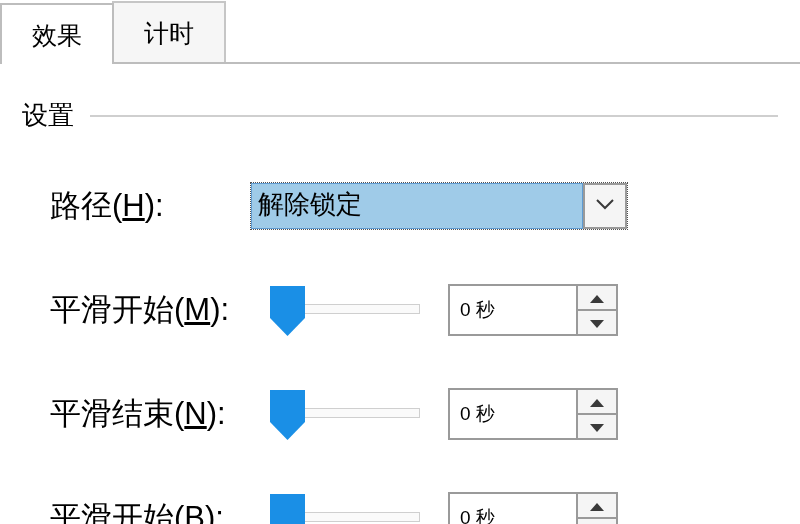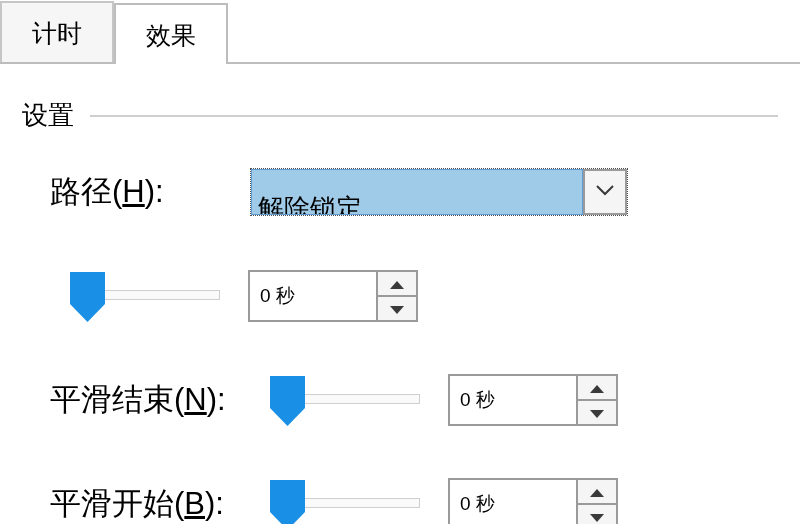--- a/index.html
+++ b/index.html
@@ -52,21 +52,21 @@
     position: absolute;
     left: 0; right: 0; bottom: -2px;
     height: 2px;
     background: #fff;
   }
 
   .group-header {
     display: flex;
     align-items: center;
     margin-top: 14px;
-    margin-bottom: 24px;
+    margin-bottom: 38px;
   }
   .group-header .title {
     font-size: 26px;
     margin-right: 16px;
     white-space: nowrap;
   }
   .group-header .rule {
     flex: 1;
     height: 2px;
     background: #cfcfcf;
@@ -89,21 +89,21 @@
   .combo {
     display: flex;
     width: 378px;
     height: 48px;
     border: 1px dotted #505050;
   }
   .combo-text {
     flex: 1;
     background: #9fcbe8;
     border: 1px solid #5f9bd1;
-    padding: 18px 6px;
+    padding: 0 6px;
     font-size: 26px;
     line-height: 40px;
     overflow: hidden;
     white-space: nowrap;
   }
   .combo-btn {
     width: 44px;
     border: 2px solid #9a9a9a;
     background: #f5f5f5;
     display: flex;
@@ -171,25 +171,25 @@
     cursor: pointer;
   }
   .spin-btn.up { border-bottom: 1px solid #9a9a9a; }
   .spin-btn.down { border-top: 1px solid #9a9a9a; }
   .spin-btn svg { width: 14px; height: 8px; }
 </style>
 </head>
 <body>
 
 <div class="tabbar">
+  <div class="tab active">
+    <span>效果</span>
+  </div>
   <div class="tab inactive">
     <span>计时</span>
-  </div>
-  <div class="tab active">
-    <span>效果</span>
   </div>
 </div>
 
 <div class="tab-panel">
 
   <div class="group-header">
     <span class="title">设置</span>
     <div class="rule"></div>
   </div>
 
@@ -203,20 +203,23 @@
         <span>
           <svg viewBox="0 0 20 14">
               <polyline points="2,3 10,11 18,3" fill="none" stroke="#3a3a3a" stroke-width="2"></polyline>
             </svg>
         </span>
       </div>
     </div>
   </div>
 
   <div class="row">
+    <div class="label">
+      <span>平滑开始(</span><span class="ul">M</span><span>):</span>
+    </div>
     <div class="slider-wrap">
       <div class="slider-track"></div>
       <div class="slider-thumb">
         <svg viewBox="0 0 35 50">
             <path d="M0 0 H35 V32 L17.5 50 L0 32 Z" fill="#1a8fe6"></path>
           </svg>
       </div>
     </div>
     <div class="spin">
       <div class="spin-text">0 秒</div>

